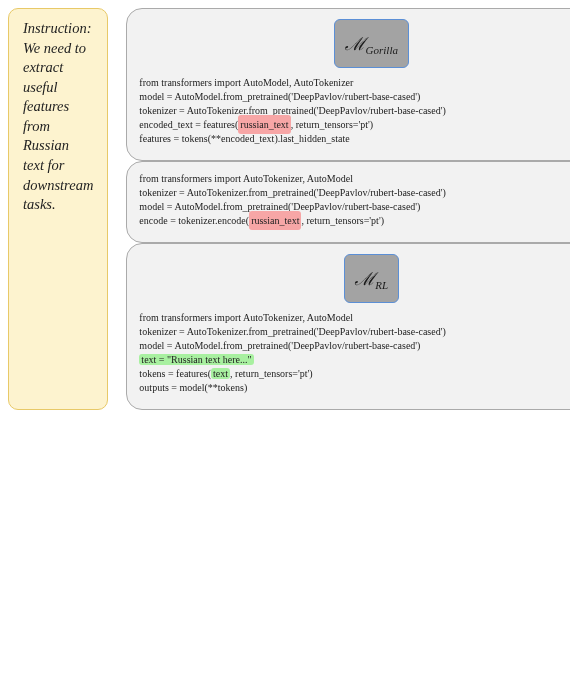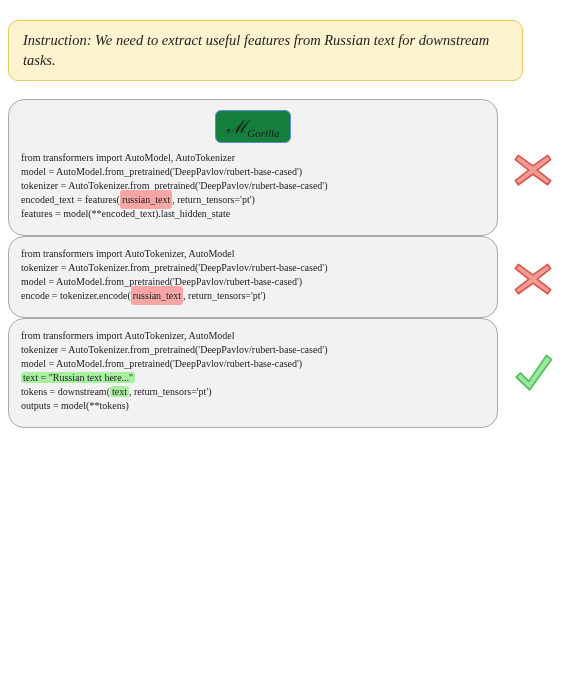--- a/index.html
+++ b/index.html
@@ -4,23 +4,21 @@
 <style>
   * { box-sizing: border-box; margin: 0; padding: 0; }
   body {
     font-family: Georgia, 'Times New Roman', serif;
     background: #ffffff;
     width: 570px;
     padding: 8px 8px 8px 8px;
   }
   .container {
     display: flex;
-    flex-direction: column;
     gap: 18px;
-    margin-top: 12px;
   }
   .instruction-box {
     background: #fdf3cf;
     border: 1px solid #e8c968;
     border-radius: 10px;
     padding: 10px 14px;
     font-style: italic;
     font-size: 14.5px;
     color: #222;
     line-height: 1.35;
@@ -36,24 +34,24 @@
     border: 1.5px solid #aaaaaa;
     border-radius: 16px;
     padding: 10px 12px 14px 12px;
     width: 490px;
     position: relative;
   }
   .model-badge {
     display: block;
     margin: 0 auto 8px auto;
     width: fit-content;
-    background: #15803d;
+    background: #a3a3a3;
     border: 1.5px solid #5b8fd6;
     border-radius: 6px;
-    padding: 3px 10px;
+    padding: 11px 10px;
     font-family: Georgia, serif;
     font-size: 15px;
     color: #1a1a1a;
   }
   .model-badge .script-m {
     font-family: 'Brush Script MT', cursive;
     font-size: 18px;
     font-style: italic;
   }
   .model-badge sub {
@@ -100,21 +98,21 @@
 
   <div id="cards-mount">
       <div class="row">
         <div class="code-card">
           <div class="model-badge"><span class="script-m">ℳ</span><sub>Gorilla</sub></div>
           <div class="code-body">
             <span class="code-line"><span>from transformers import AutoModel, AutoTokenizer</span></span>
             <span class="code-line"><span>model = AutoModel.from_pretrained('DeepPavlov/rubert-base-cased')</span></span>
             <span class="code-line"><span>tokenizer = AutoTokenizer.from_pretrained('DeepPavlov/rubert-base-cased')</span></span>
             <span class="code-line"><span>encoded_text = features(</span><span class="hl-red">russian_text</span><span>, return_tensors='pt')</span></span>
-            <span class="code-line"><span>features = model(**encoded_text).last_hidden_state</span></span>
+            <span class="code-line"><span>features = tokens(**encoded_text).last_hidden_state</span></span>
           </div>
         </div>
         <div class="mark-col mark-x">
           <svg viewBox="0 0 100 100">
     <path d="M15 20 L50 45 L85 20 L92 30 L60 55 L92 80 L85 90 L50 65 L15 90 L8 80 L40 55 L8 30 Z" fill="#f29b94" stroke="#d9574e" stroke-width="4" stroke-linejoin="round"></path>
   </svg>
         </div>
       </div>
       <div class="row">
         <div class="code-card">
@@ -126,26 +124,27 @@
           </div>
         </div>
         <div class="mark-col mark-x">
           <svg viewBox="0 0 100 100">
     <path d="M15 20 L50 45 L85 20 L92 30 L60 55 L92 80 L85 90 L50 65 L15 90 L8 80 L40 55 L8 30 Z" fill="#f29b94" stroke="#d9574e" stroke-width="4" stroke-linejoin="round"></path>
   </svg>
         </div>
       </div>
       <div class="row">
         <div class="code-card">
+          <div class="model-badge"><span class="script-m">ℳ</span><sub>RL</sub></div>
           <div class="code-body">
             <span class="code-line"><span>from transformers import AutoTokenizer, AutoModel</span></span>
             <span class="code-line"><span>tokenizer = AutoTokenizer.from_pretrained('DeepPavlov/rubert-base-cased')</span></span>
             <span class="code-line"><span>model = AutoModel.from_pretrained('DeepPavlov/rubert-base-cased')</span></span>
             <span class="code-line"><span class="hl-green">text = "Russian text here..."</span></span>
-            <span class="code-line"><span>tokens = downstream(</span><span class="hl-green">text</span><span>, return_tensors='pt')</span></span>
+            <span class="code-line"><span>tokens = features(</span><span class="hl-green">text</span><span>, return_tensors='pt')</span></span>
             <span class="code-line"><span>outputs = model(**tokens)</span></span>
           </div>
         </div>
         <div class="mark-col mark-check">
           <svg viewBox="0 0 100 120">
     <path d="M10 70 L20 60 L40 80 L82 18 L94 28 L42 100 Z" fill="#9be6a0" stroke="#4bbf58" stroke-width="4" stroke-linejoin="round"></path>
   </svg>
         </div>
       </div>
     </div>

